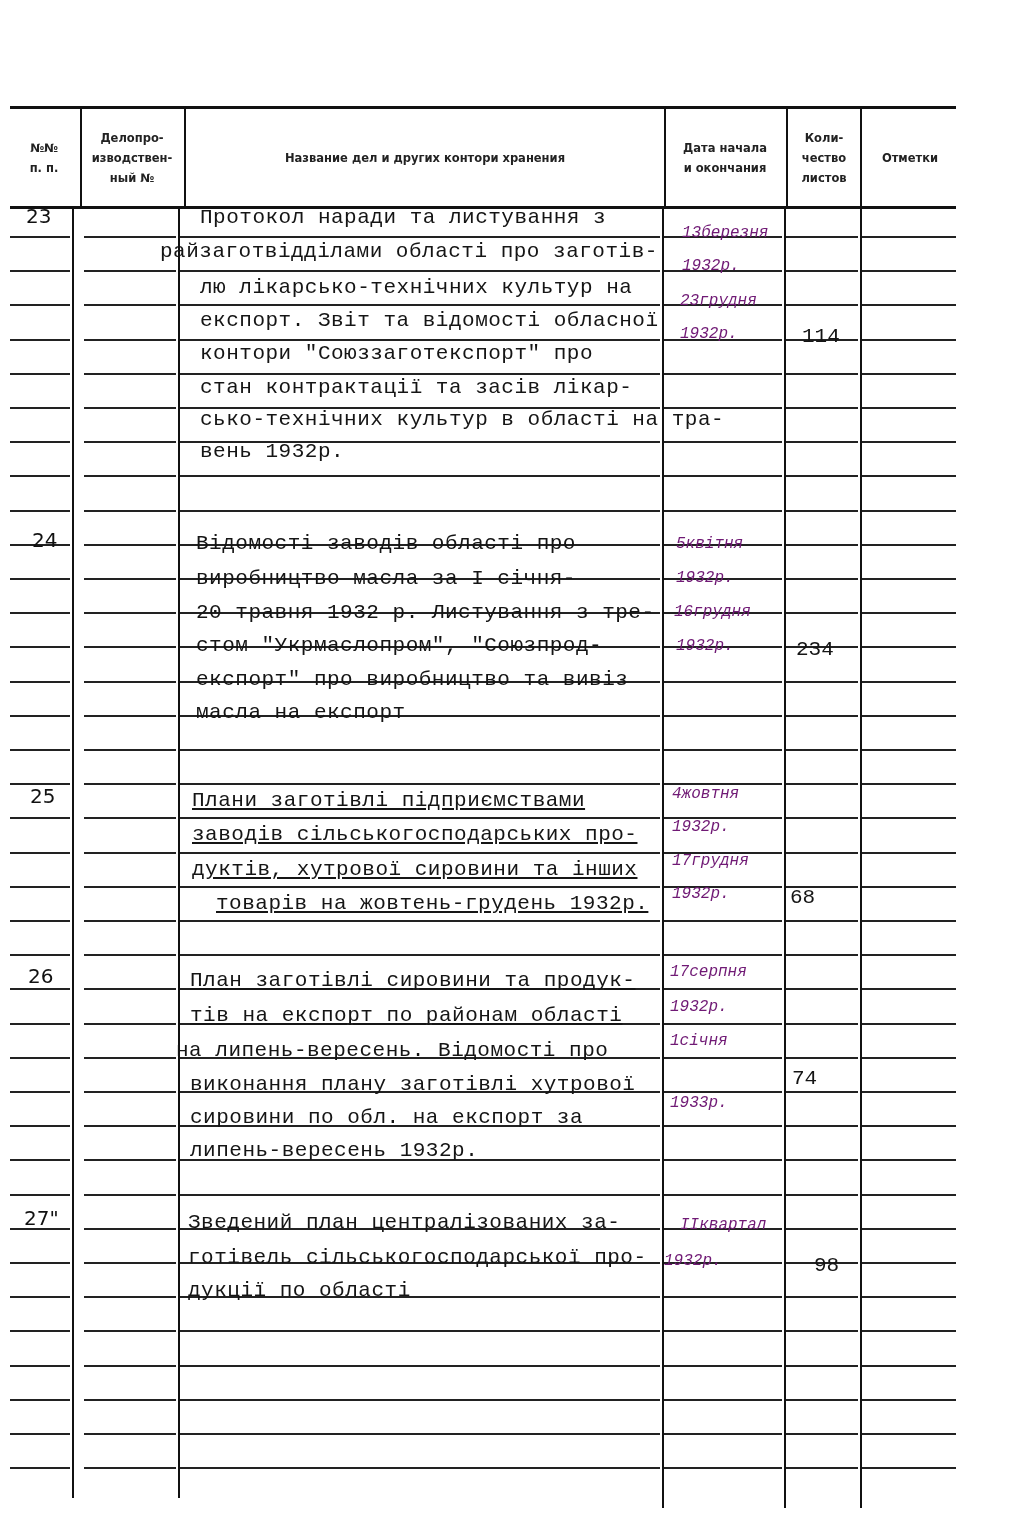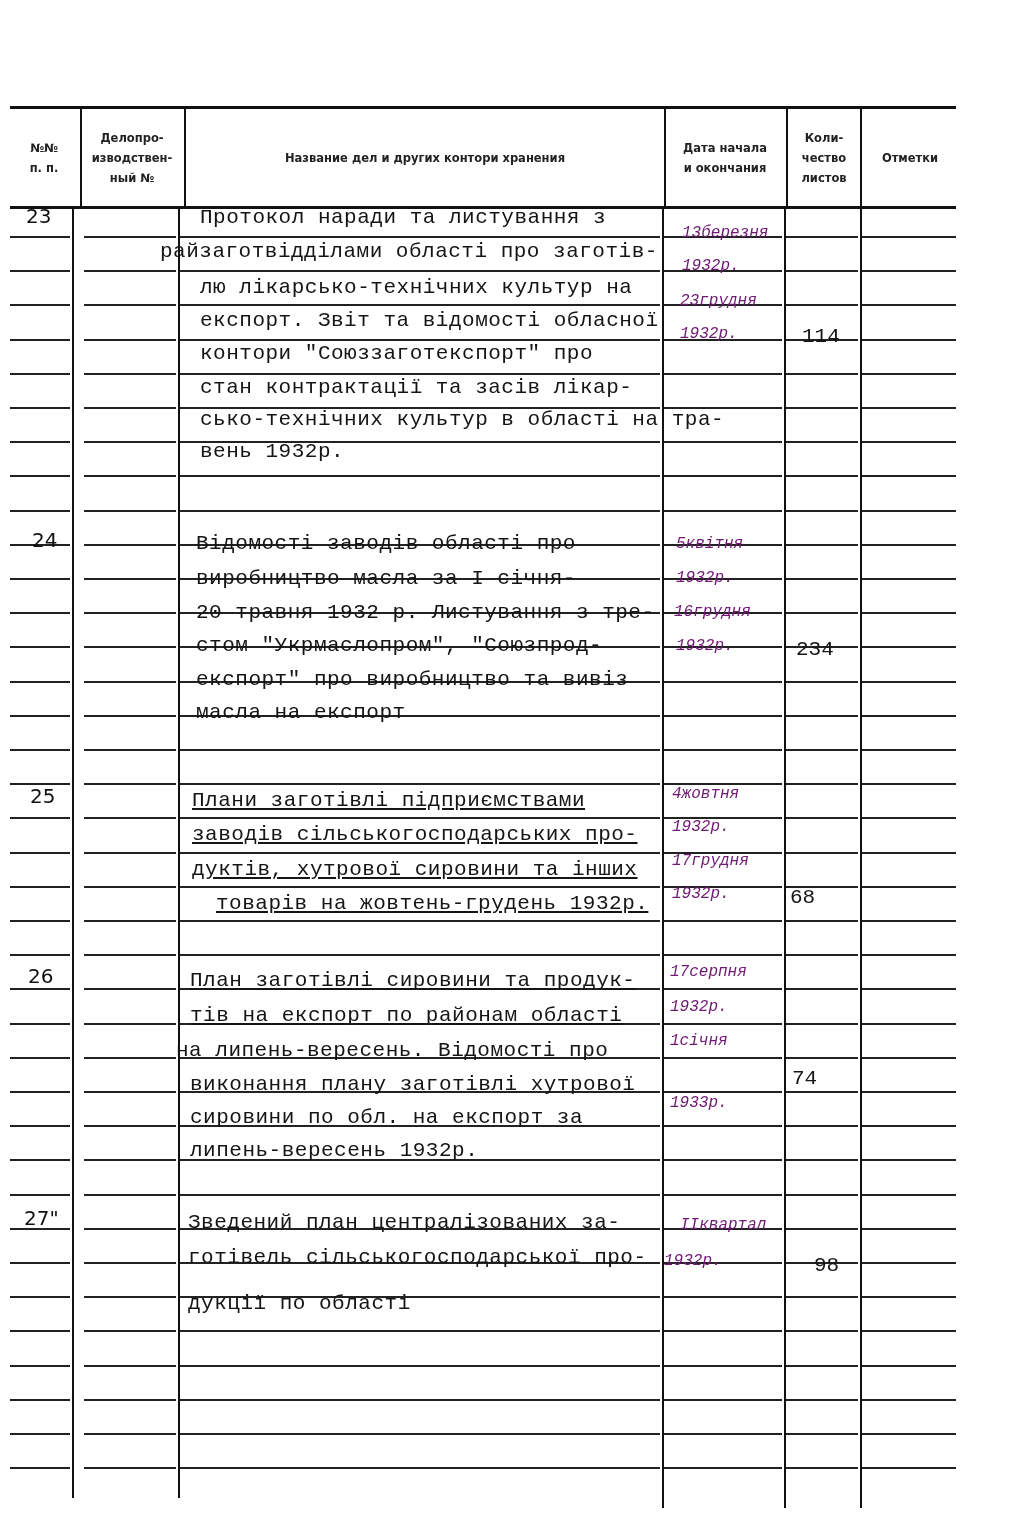--- a/index.html
+++ b/index.html
@@ -377,18 +377,18 @@
   <div class="txt-line" style="left:190px;top:1139px;">липень-вересень 1932р.</div>
   <div class="date-line" style="left:670px;top:963px;">17серпня</div>
   <div class="date-line" style="left:670px;top:998px;">1932р.</div>
   <div class="date-line" style="left:670px;top:1032px;">1січня</div>
   <div class="date-line" style="left:670px;top:1066px;margin-top:28px;">1933р.</div>
   <div class="sheets" style="left:792px;top:1067px;">74</div>
 
   <div class="row-no" style="left:24px;top:1206px;">27"</div>
   <div class="txt-line" style="left:188px;top:1211px;">Зведений план централізованих за-</div>
   <div class="txt-line" style="left:188px;top:1246px;">готівель сільськогосподарської про-</div>
-  <div class="txt-line" style="left:188px;top:1279px;margin-top:13px;">дукції по області</div>
+  <div class="txt-line" style="left:188px;top:1279px;">дукції по області</div>
   <div class="date-line" style="left:680px;top:1216px;">IIквартал</div>
   <div class="date-line" style="left:664px;top:1252px;">1932р.</div>
   <div class="sheets" style="left:814px;top:1254px;">98</div>
 
 </div>
 
 </body></html>

